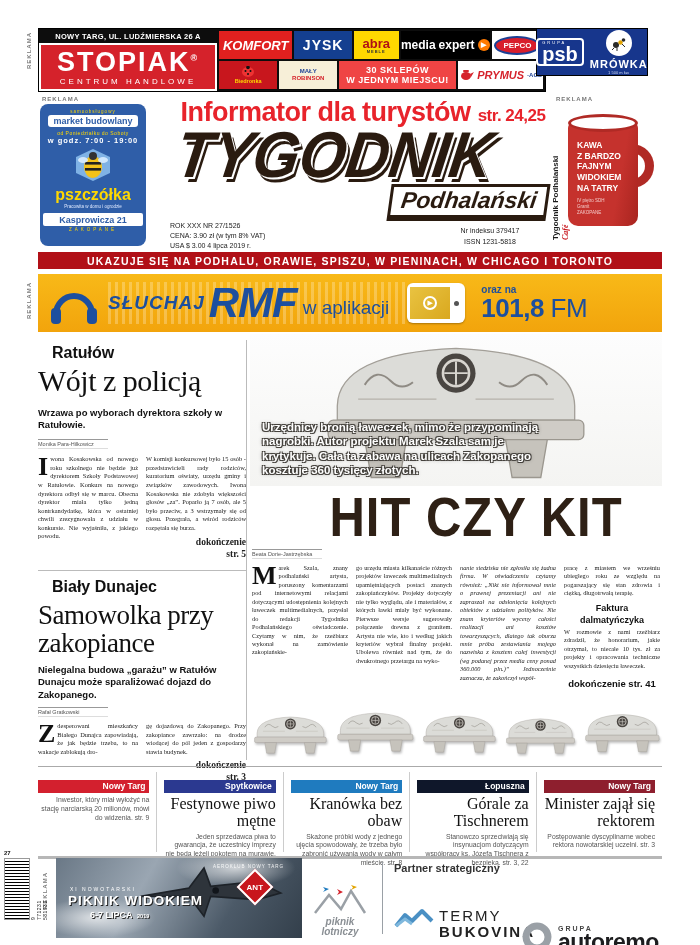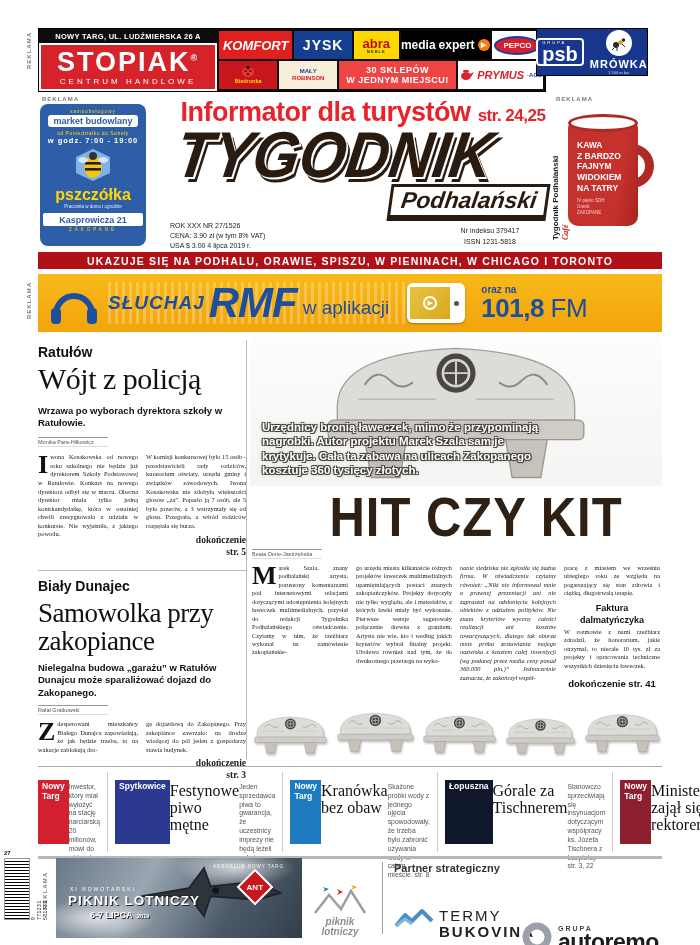--- a/index.html
+++ b/index.html
@@ -90,21 +90,21 @@
   .rmf-play { width:14px; height:14px; border:2px solid #fff; border-radius:50%; color:#fff; font-size:7px; display:flex; align-items:center; justify-content:center;}
   .rmf-dot { width:5px; height:5px; border-radius:50%; background:#555; margin-left:4px;}
   .rmf-right { margin-left:16px; line-height:1; z-index:1;}
   .rmf-orazna { font-weight:bold; font-size:10px; }
   .rmf-freq { font-weight:900; font-size:26px; letter-spacing:-.5px;}
   .rmf-freq span { font-weight:400; }
 
   
   .vrule { left:246px; top:340px; width:1px; height:420px; background:#bbb; }
   .artcol { left:38px; width:208px; }
-  .kicker { font-weight:bold; font-size:14px; color:#111; }
+  .kicker { font-weight:bold; font-size:16px; color:#111;margin-left:14px; }
   .headline { font-family:"Liberation Serif",serif; font-size:30px; color:#111; line-height:1.02; font-weight:400; letter-spacing:-.5px;}
   .deck { font-weight:bold; font-size:9.5px; line-height:1.3; color:#111; }
   .byline { font-size:5.5px; color:#555; border-top:1px solid #999; border-bottom:1px solid #ddd; padding:1px 0; width:70px; }
   .bodycols { display:flex; gap:8px; }
   .bcol { width:100px; font-family:"Liberation Serif",serif; font-size:6.4px; line-height:1.34; text-align:justify; color:#222; }
   .dropcap { float:left; font-family:"Liberation Serif",serif; font-weight:bold; font-size:26px; line-height:.8; padding:2px 2px 0 0; color:#111;}
   .morelink { font-weight:bold; font-size:9.5px; text-align:right; line-height:1.2; }
   .hsep { left:38px; width:208px; height:1px; background:#bbb; }
 
   
@@ -116,21 +116,21 @@
   .fcol { top:564px; width:96px; font-family:"Liberation Serif",serif; font-size:6.3px; line-height:1.34; text-align:justify; color:#222; }
   .fcol.quote { font-style:italic; }
   .fsubhead { font-weight:bold; font-size:9px; font-family:"Liberation Sans",sans-serif; text-align:center; margin:4px 0 2px; font-style:normal; color:#111;}
   .fmore { font-weight:bold; font-size:9.5px; font-family:"Liberation Sans",sans-serif; text-align:center; margin-top:8px; font-style:normal; color:#111;}
   .thumbs { left:252px; top:692px; width:410px; height:70px; display:flex; align-items:flex-end; gap:6px; }
   .thumbs svg { filter:drop-shadow(1px 2px 1px rgba(0,0,0,.25)); }
 
   
   .teaser-topline { left:38px; top:766px; width:624px; height:1px; background:#aaa; }
   .teasers { left:38px; top:772px; width:624px; height:80px; display:flex; }
-  .teaser { flex:1; padding:8px 7px; border-left:1px solid #ccc; display:flex; flex-direction:row; cursor:pointer;}
+  .teaser { flex:1; padding:8px 7px; border-left:1px solid #ccc; display:flex; flex-direction:column; cursor:pointer;text-align:right;}
   .teaser:first-child { border-left:none; padding-left:0;}
   .tkick { color:#fff; font-weight:bold; font-size:8.5px; padding:1px 4px 2px; }
   .k0{background:#d3202e}.k1{background:#2b3990}.k2{background:#1f7bbf}.k3{background:#0f172a}.k4{background:#8e1f2e}
   .ttitle { font-family:"Liberation Serif",serif; font-size:16px; line-height:1.05; margin-top:3px; color:#111;}
   .ttext { font-size:6.8px; line-height:1.3; color:#555; margin-top:3px;}
   .teaser-botline { left:38px; top:856px; width:624px; height:3px; background:#b7b7b7; }
 
   
   .barcode { left:4px; top:858px; width:34px; height:80px; }
   .barcode .bars { width:26px; height:62px; background:repeating-linear-gradient(0deg,#000 0 1px,#fff 1px 3px); border:1px solid #999; }
@@ -440,21 +440,21 @@
 </div>
 
 <div class="abs jetad">
   <div class="jet-cloud" style="left:-20px; top:40px;"></div>
   <div class="jet-cloud" style="left:120px; top:-10px;"></div>
   <svg width="150" height="62" viewBox="0 0 180 72" style="position:absolute; left:78px; top:4px;">
     <path d="M8 40 L66 30 L84 6 L92 28 L148 22 L176 36 L148 44 L92 40 L84 64 L66 40 Z" fill="#2e343b" stroke="#1d2228" stroke-width="2"></path>
     <circle cx="98" cy="33" r="4" fill="#11151a"></circle>
   </svg>
   <div class="jet-t1">XI NOWOTARSKI</div>
-  <div class="jet-t2">PIKNIK LOTNICZY</div>
+  <div class="jet-t2">PIKNIK WIDOKIEM</div>
   <div class="jet-t3"><span style="font-size:9px;">6-7 LIPCA</span> <span>2019</span></div>
   <div class="aeroklub">AEROKLUB NOWY TARG</div>
   <div class="diamond">
       <span>ANT</span>
     </div>
 </div>
 
 <div class="abs graylogo">
   <svg width="58" height="34" viewBox="0 0 58 34">
     <path d="M4 30 L18 12 L30 26 L40 8 L54 30" fill="none" stroke="#9aa0a6" stroke-width="2.5"></path>

